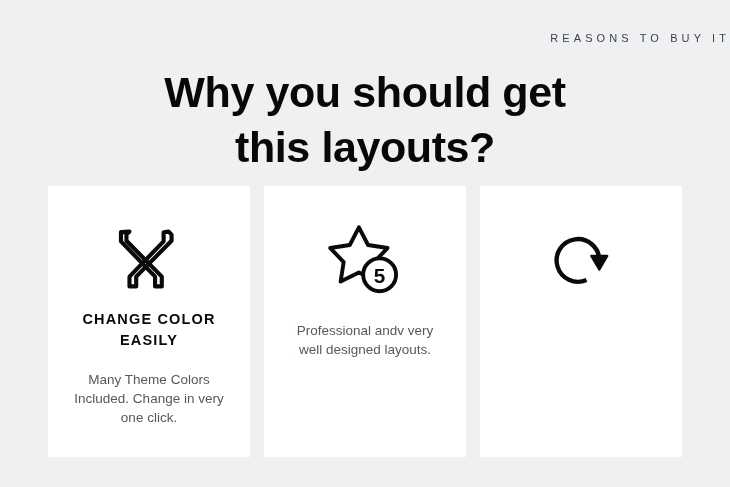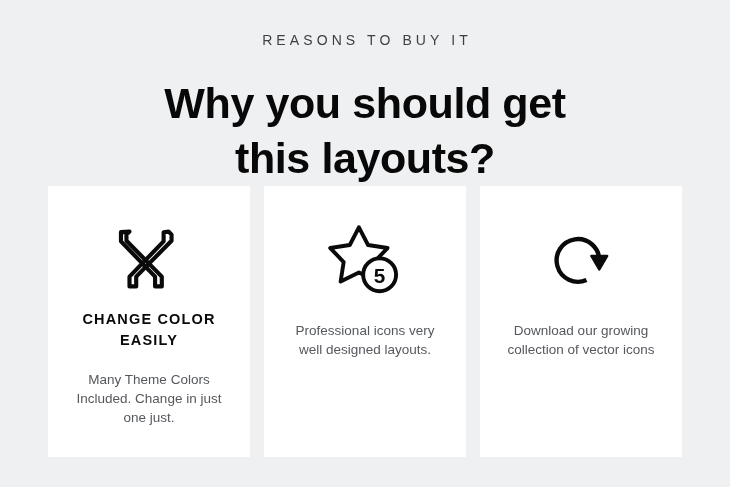--- a/index.html
+++ b/index.html
@@ -19,30 +19,31 @@
     height: 487px;
     box-sizing: border-box;
   }
 
   
   .header {
     padding-top: 33px;
     text-align: center;
   }
   .eyebrow {
-    font-size: 14px;
+    font-size: 11px;
     font-weight: 500;
     letter-spacing: 4.1px;
     color: #3c3f45;
     text-transform: uppercase;
     line-height: 1;
     padding-left: 4px;
+    text-align: right;
   }
   .headline {
-    margin: 12px;
+    margin: 4px;
     padding-top: 17px;
     font-size: 43px;
     font-weight: 700;
     letter-spacing: -0.4px;
     line-height: 1.28;
     color: #080808;
   }
 
   
   .cards {
@@ -112,38 +113,37 @@
     <div class="card">
       <div class="card-icon">
         <svg width="78" height="78" viewBox="0 0 64 64" fill="none" stroke="#0a0a0a" stroke-width="3.4" stroke-linecap="round" stroke-linejoin="round">
 
           <path d="M12 9.5 L9.5 12 L9.5 17 L38.5 46.5 L38.5 54.5 L33 54.5 L33 46.5 L5 17.5 L5 10 Z" transform="translate(4,0)"></path>
 
           <path d="M52 9.5 L54.5 12 L54.5 17 L25.5 46.5 L25.5 54.5 L20 54.5 L20 46.5 L48 17.5 L48 10 Z" transform="translate(-4,0) scale(1,1)"></path>
         </svg>
       </div>
       <h3 class="card-title">CHANGE COLOR EASILY</h3>
-      <p class="card-body">Many Theme Colors Included. Change in just one just.</p>
+      <p class="card-body">Many Theme Colors Included. Change in very one click.</p>
     </div>
 
     <div class="card">
       <div class="card-icon">
         <svg width="78" height="78" viewBox="0 0 64 64" fill="none" stroke="#0a0a0a" stroke-width="3.2" stroke-linecap="round" stroke-linejoin="round">
           <path d="M27 6 L34.5 20.5 L50.5 23 L39.5 34.5 L42 50.5 L27 43 L12 50.5 L14.5 34.5 L3.5 23 L19.5 20.5 Z"></path>
           <circle cx="44" cy="45" r="13.5" fill="#ffffff"></circle>
           <text x="44" y="51.5" text-anchor="middle" font-family="'Liberation Sans', sans-serif" font-size="17" font-weight="700" fill="#0a0a0a" stroke="none">5</text>
         </svg>
       </div>
-      <p class="card-body">Professional icons very well designed layouts.</p>
+      <p class="card-body">Professional andv very well designed layouts.</p>
     </div>
 
     <div class="card">
       <div class="card-icon">
         <svg width="78" height="78" viewBox="0 0 64 64" fill="none" stroke="#0a0a0a" stroke-width="3.6" stroke-linecap="butt" stroke-linejoin="round">
           <path d="M47 33 A 17.5 17.5 0 1 0 36.5 49.2"></path>
           <path d="M40.5 29.5 L47 40.5 L53.5 29.5 Z" fill="#0a0a0a" stroke="#0a0a0a" stroke-width="2"></path>
         </svg>
       </div>
-      <p class="card-body">Download our growing collection of vector icons</p>
     </div>
 
   </div>
 </div>
 
 </body></html>

